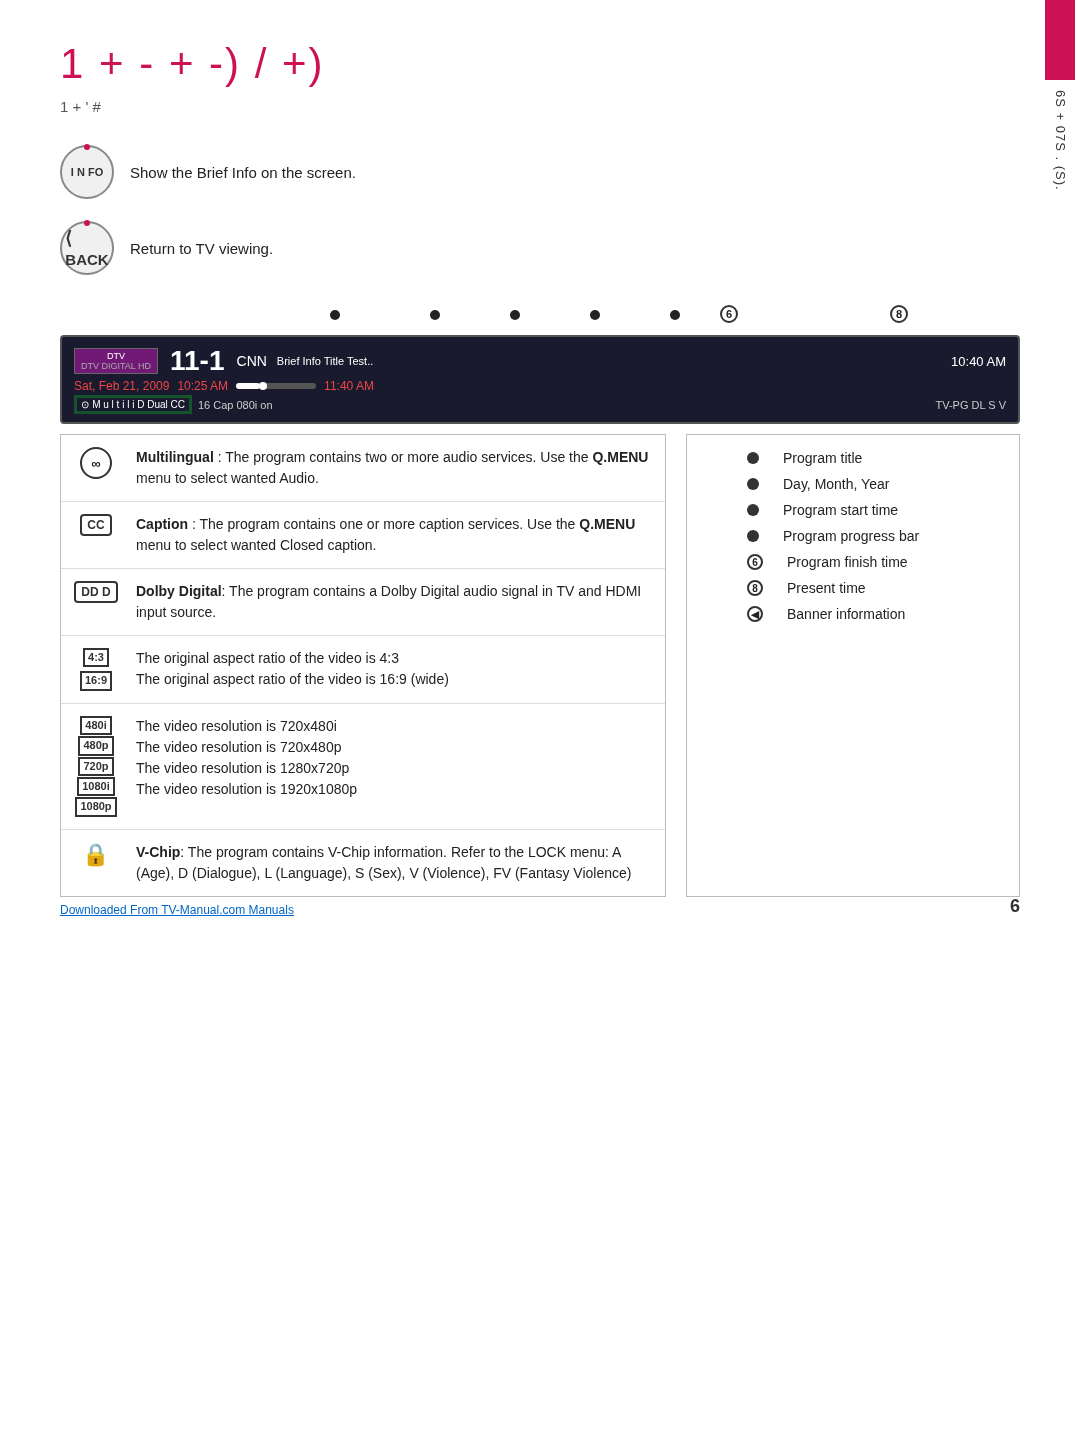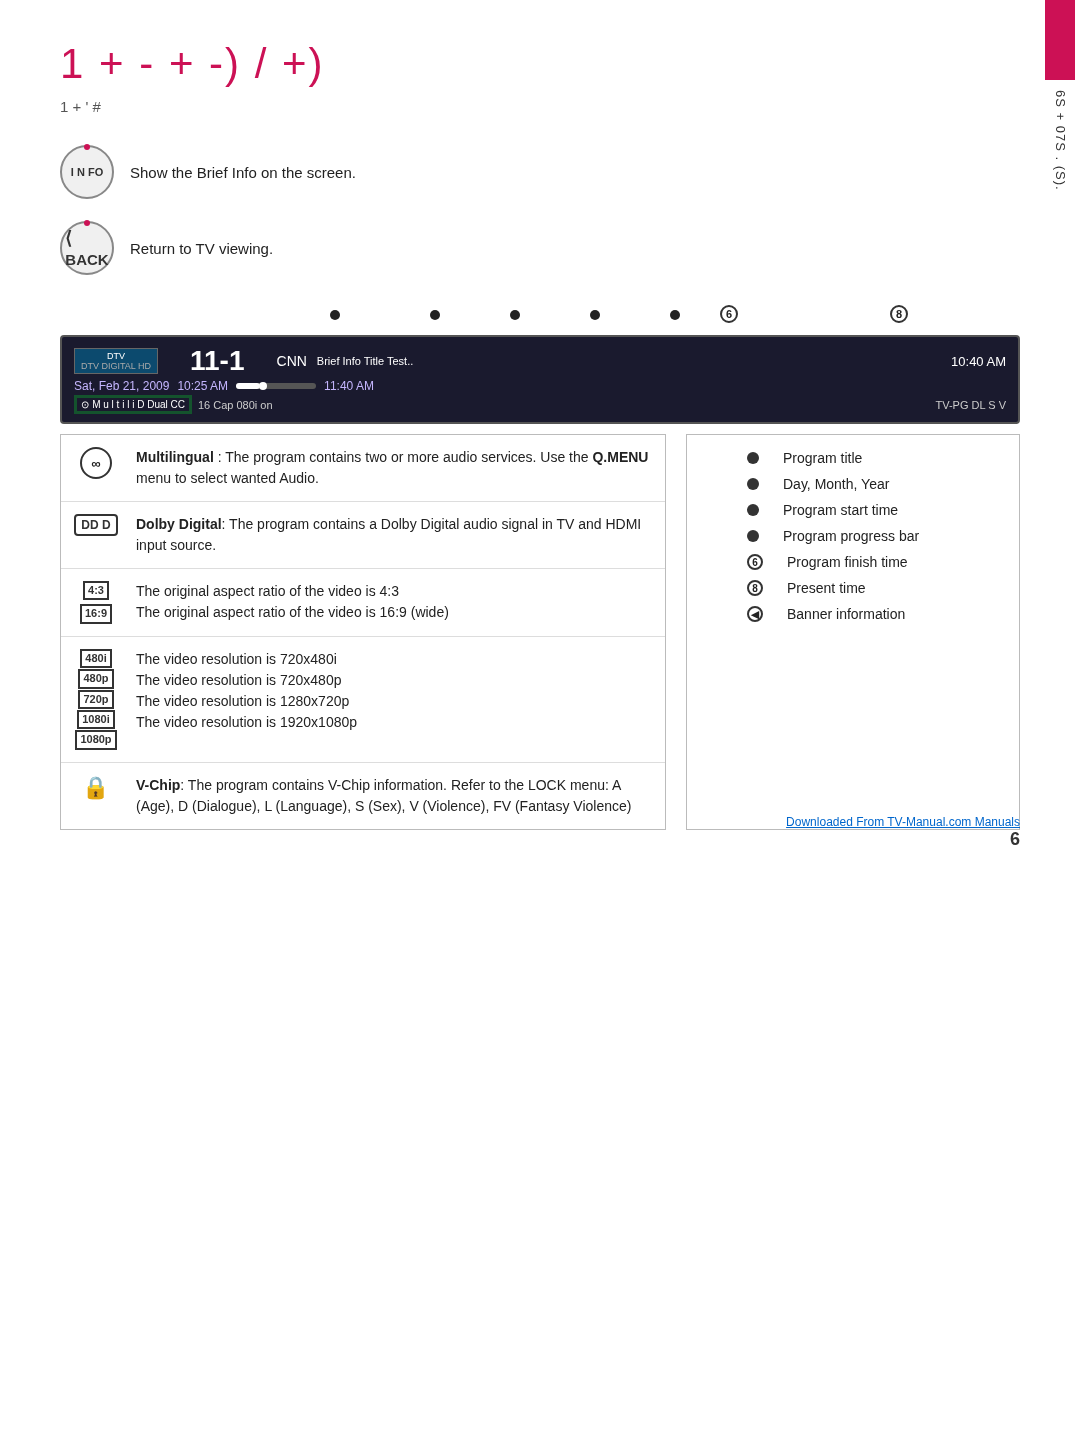--- a/index.html
+++ b/index.html
@@ -95,41 +95,41 @@
       gap: 2px;
     }
 
     .tv-screen-top {
       display: flex;
       align-items: center;
       justify-content: space-between;
     }
 
     .channel-badge {
-      background: #0c4a6e;
+      background: #701a75;
       border: 1px solid #666;
       color: #fff;
       font-size: 11px;
       padding: 2px 6px;
       display: flex;
       flex-direction: column;
       align-items: center;
     }
 
     .channel-badge .badge-icons {
       display: flex;
       gap: 2px;
       font-size: 9px;
     }
 
     .channel-number {
       font-size: 28px;
       color: #fff;
       font-weight: bold;
-      margin: 0 24px;
+      margin: 0 4px;
     }
 
     .channel-name {
       color: #fff;
       font-size: 14px;
     }
 
     .info-title {
       color: #fff;
       font-size: 11px;
@@ -138,21 +138,21 @@
     }
 
     .time-right {
       color: #fff;
       font-size: 13px;
     }
 
     .tv-screen-mid {
       display: flex;
       align-items: center;
-      color: #c4b5fd;
+      color: #ef4444;
       font-size: 12px;
       gap: 8px;
     }
 
     .progress-bar-container {
       display: flex;
       align-items: center;
       gap: 4px;
     }
 
@@ -344,26 +344,25 @@
       font-size: 13px;
       color: #333;
       margin-top: 10px;
       letter-spacing: 1px;
     }
 
     
     .footer {
       position: absolute;
       bottom: 20px;
-      left: 47px;
+      left: 60px;
       right: 60px;
       display: flex;
       justify-content: space-between;
       align-items: flex-end;
-      flex-direction: column;
     }
 
     .footer-link {
       color: #0066cc;
       font-size: 12px;
       text-decoration: underline;
     }
 
     .footer-page {
       font-size: 18px;
@@ -518,20 +517,28 @@
 
       <div class="left-table-row">
         <div class="icon-cell">
           <div class="icon-circle">∞</div>
         </div>
         <div class="desc-cell">
           <strong>Multilingual</strong> : The program contains two or more audio services. Use the <strong>Q.MENU</strong> menu to select wanted Audio.
         </div>
       </div>
 
+      <div class="left-table-row">
+        <div class="icon-cell">
+          <div class="icon-badge">CC</div>
+        </div>
+        <div class="desc-cell">
+          <strong>Caption</strong> : The program contains one or more caption services. Use the <strong>Q.MENU</strong> menu to select wanted Closed caption.
+        </div>
+      </div>
 
       <div class="left-table-row">
         <div class="icon-cell">
           <div class="icon-badge">DD D</div>
         </div>
         <div class="desc-cell">
           <strong>Dolby Digital</strong>: The program contains a Dolby Digital audio signal in TV and HDMI input source.
         </div>
       </div>
 

